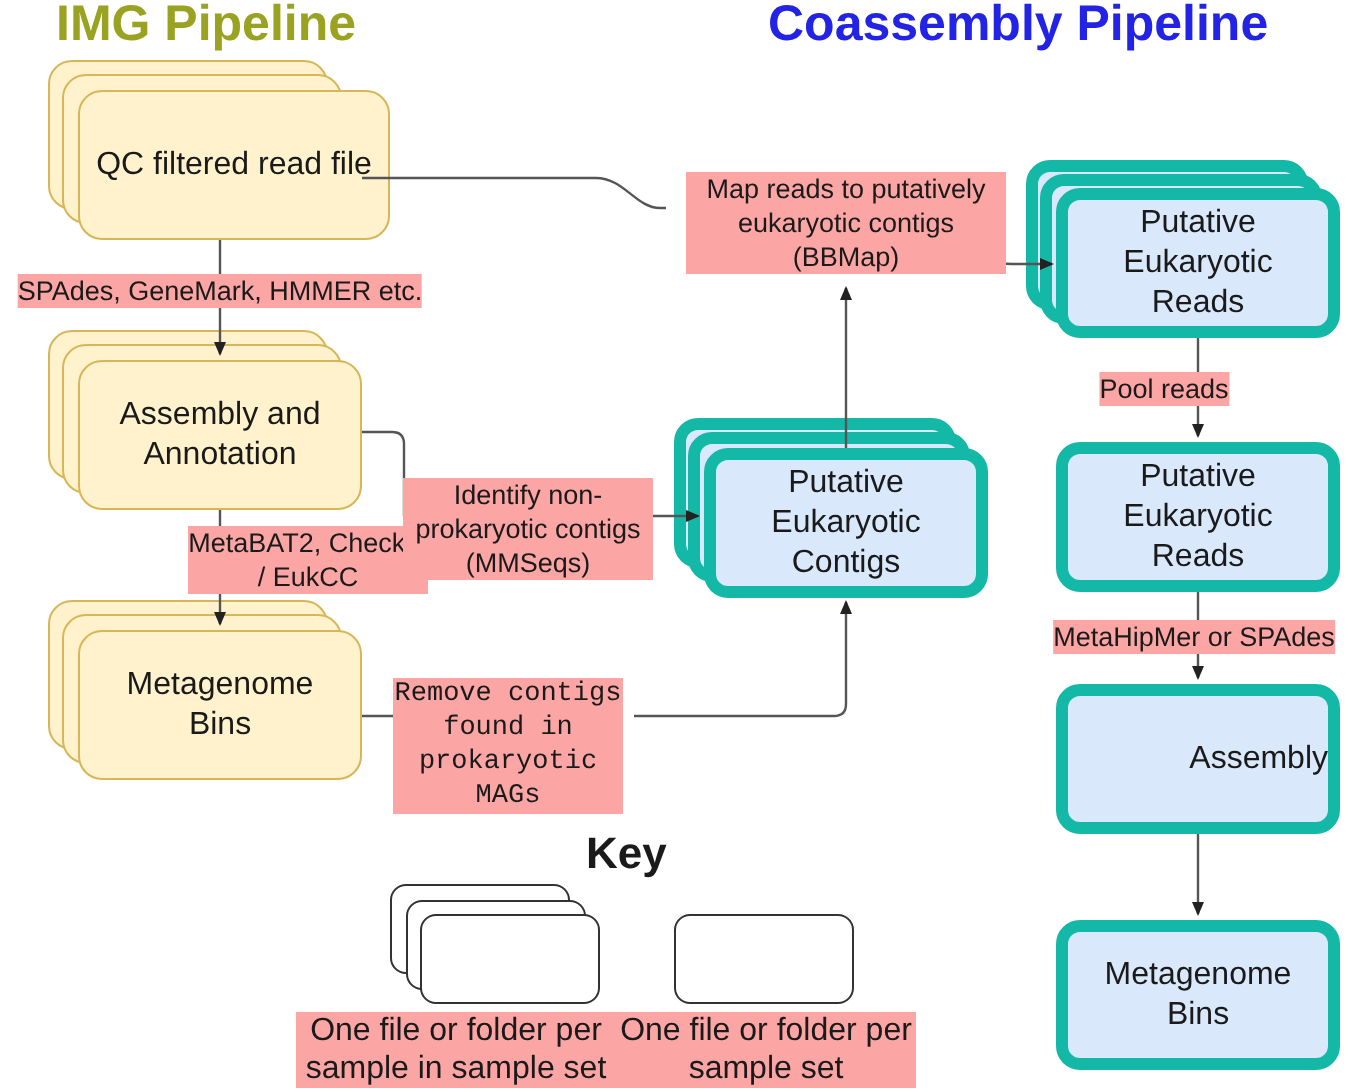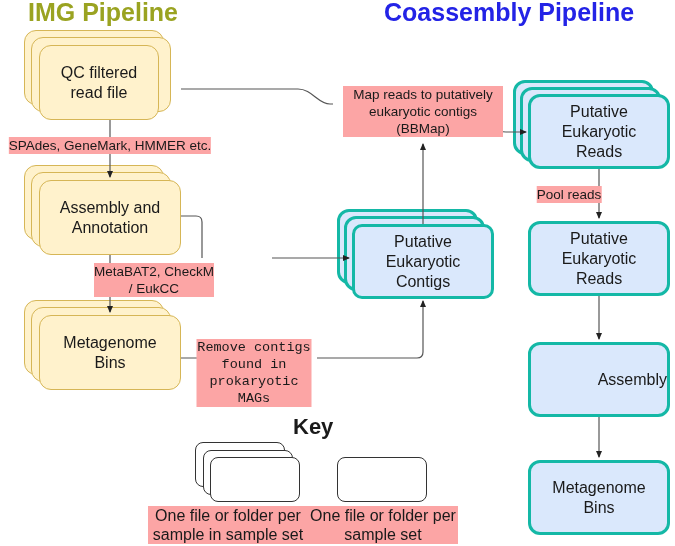--- a/index.html
+++ b/index.html
@@ -4,56 +4,56 @@
 <style>
   html, body { margin: 0; padding: 0; background: #ffffff; }
   #canvas { position: relative; width: 675px; height: 546px; overflow: hidden; background: #fff;
             font-family: "Liberation Sans", sans-serif; color: #1a1a1a; }
   .title { position: absolute; font-weight: bold; font-size: 25px; white-space: nowrap; }
   #title-img { left: 28px; top: -2px; color: #9aa321; }
   #title-co { left: 384px; top: -2px; color: #2323e6; }
   .box { position: absolute; box-sizing: border-box; border-radius: 12px; display: flex;
          align-items: center; justify-content: center; text-align: center; font-size: 16px; line-height: 20px; }
   .y { background: #fff2cc; border: 1px solid #d6b656; }
-  .b { background: #dae8fc; border: 3px solid #14b8a6; }
+  .b { background: #dae8fc; border: 6px solid #14b8a6; }
   .w { background: #ffffff; border: 1px solid #333; }
   .lbl { position: absolute; font-size: 13.5px; line-height: 17px; text-align: center; white-space: nowrap;
          background: #fca5a5; transform: translateX(-50%); }
   #key-title { position: absolute; left: 293px; top: 414px; font-weight: bold; font-size: 22px; }
   svg#wires { position: absolute; left: 0; top: 0; }
 </style>
 </head>
 <body>
 
 <div id="canvas">
 
   <div class="title" id="title-img">IMG Pipeline</div>
   <div class="title" id="title-co">Coassembly Pipeline</div>
 
   <div class="box y" style="left:24px;top:30px;width:140px;height:75px;"></div>
   <div class="box y" style="left:31px;top:37px;width:140px;height:75px;"></div>
-  <div class="box y" style="left:39px;top:45px;width:120px;height:75px;padding:0 20px;">
+  <div class="box y" style="left:39px;top:45px;width:156px;height:75px;padding:0 8px;">
     <span>QC filtered read file</span>
   </div>
 
   <div class="box y" style="left:24px;top:165px;width:140px;height:75px;"></div>
   <div class="box y" style="left:31px;top:172px;width:140px;height:75px;"></div>
   <div class="box y" style="left:39px;top:180px;width:142px;height:75px;padding:16px 16px;">
     <span>Assembly and Annotation</span>
   </div>
 
   <div class="box y" style="left:24px;top:300px;width:140px;height:75px;"></div>
   <div class="box y" style="left:31px;top:307px;width:140px;height:75px;"></div>
   <div class="box y" style="left:39px;top:315px;width:142px;height:75px;padding:0 16px;">
     <span>Metagenome Bins</span>
   </div>
 
   <div class="box b" style="left:337px;top:209px;width:141px;height:75px;"></div>
   <div class="box b" style="left:344px;top:216px;width:141px;height:75px;"></div>
-  <div class="box b" style="left:352px;top:224px;width:142px;height:75px;padding:0 32px;border-radius:10px;">
+  <div class="box b" style="left:352px;top:224px;width:142px;height:75px;padding:0 32px;">
     <span>Putative Eukaryotic Contigs</span>
   </div>
 
   <div class="box b" style="left:513px;top:80px;width:141px;height:75px;"></div>
   <div class="box b" style="left:520px;top:87px;width:141px;height:75px;"></div>
   <div class="box b" style="left:528px;top:94px;width:142px;height:75px;padding:0 22px;">
     <span>Putative Eukaryotic Reads</span>
   </div>
 
   <div class="box b" style="left:528px;top:221px;width:142px;height:75px;padding:0 22px;">
@@ -82,23 +82,25 @@
       <path d="M181,358 L206,358 M317,358 L417,358 Q423,358 423,352 L423,301" marker-end="url(#ah)"></path>
       <path d="M423,224 L423,144" marker-end="url(#ah)"></path>
       <path d="M599,169 L599,218" marker-end="url(#ah)"></path>
       <path d="M599,296 L599,339" marker-end="url(#ah)"></path>
       <path d="M599,417 L599,457" marker-end="url(#ah)"></path>
     </g>
   </svg>
 
   <div class="lbl" style="left:110px;top:137px;">SPAdes, GeneMark, HMMER etc.</div>
   <div class="lbl" style="left:110px;top:263px;width:120px;white-space:normal;margin-left:44px;">MetaBAT2, CheckM / EukCC</div>
+  <div class="lbl" style="left:264px;top:239px;width:125px;white-space:normal;">Identify non-prokaryotic contigs (MMSeqs)</div>
   <div class="lbl" style="left:254px;top:339px;width:115px;white-space:normal;font-family:Liberation Mono, monospace;">Remove contigs found in prokaryotic MAGs</div>
   <div class="lbl" style="left:423px;top:86px;width:160px;white-space:normal;">Map reads to putatively eukaryotic contigs (BBMap)</div>
-  <div class="lbl" style="left:569px;top:186px;">Pool reads</div>
+  <div class="lbl" style="left:582px;top:186px;">Pool reads</div>
+  <div class="lbl" style="left:597px;top:310px;">MetaHipMer or SPAdes</div>
 
   <div id="key-title">Key</div>
   <div class="box w" style="left:195px;top:442px;width:90px;height:45px;border-radius:8px;"></div>
   <div class="box w" style="left:203px;top:450px;width:90px;height:45px;border-radius:8px;"></div>
   <div class="box w" style="left:210px;top:457px;width:90px;height:45px;border-radius:8px;"></div>
   <div class="box w" style="left:337px;top:457px;width:90px;height:45px;border-radius:8px;"></div>
   <div class="lbl" style="left:228px;top:506px;width:160px;white-space:normal;font-size:16px;line-height:19px;">One file or folder per sample in sample set</div>
   <div class="lbl" style="left:383px;top:506px;width:150px;white-space:normal;font-size:16px;line-height:19px;">One file or folder per sample set</div>
 </div>
 

